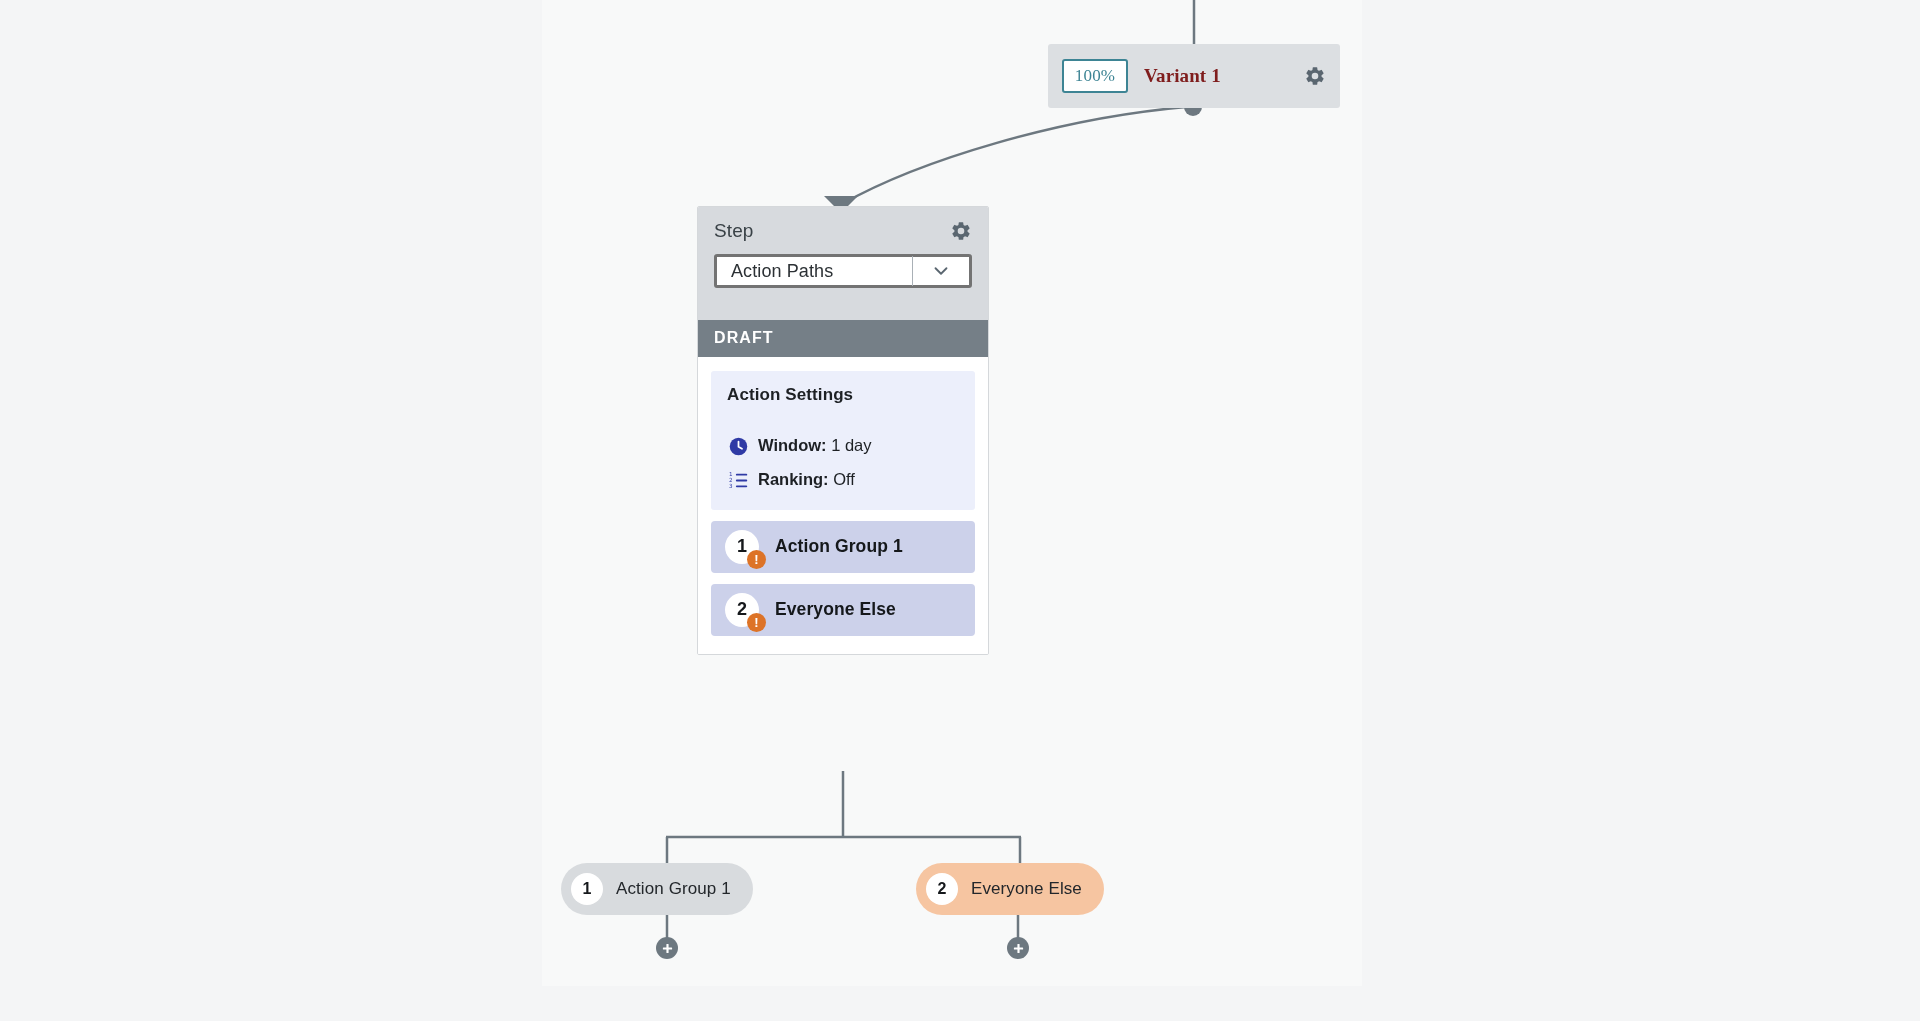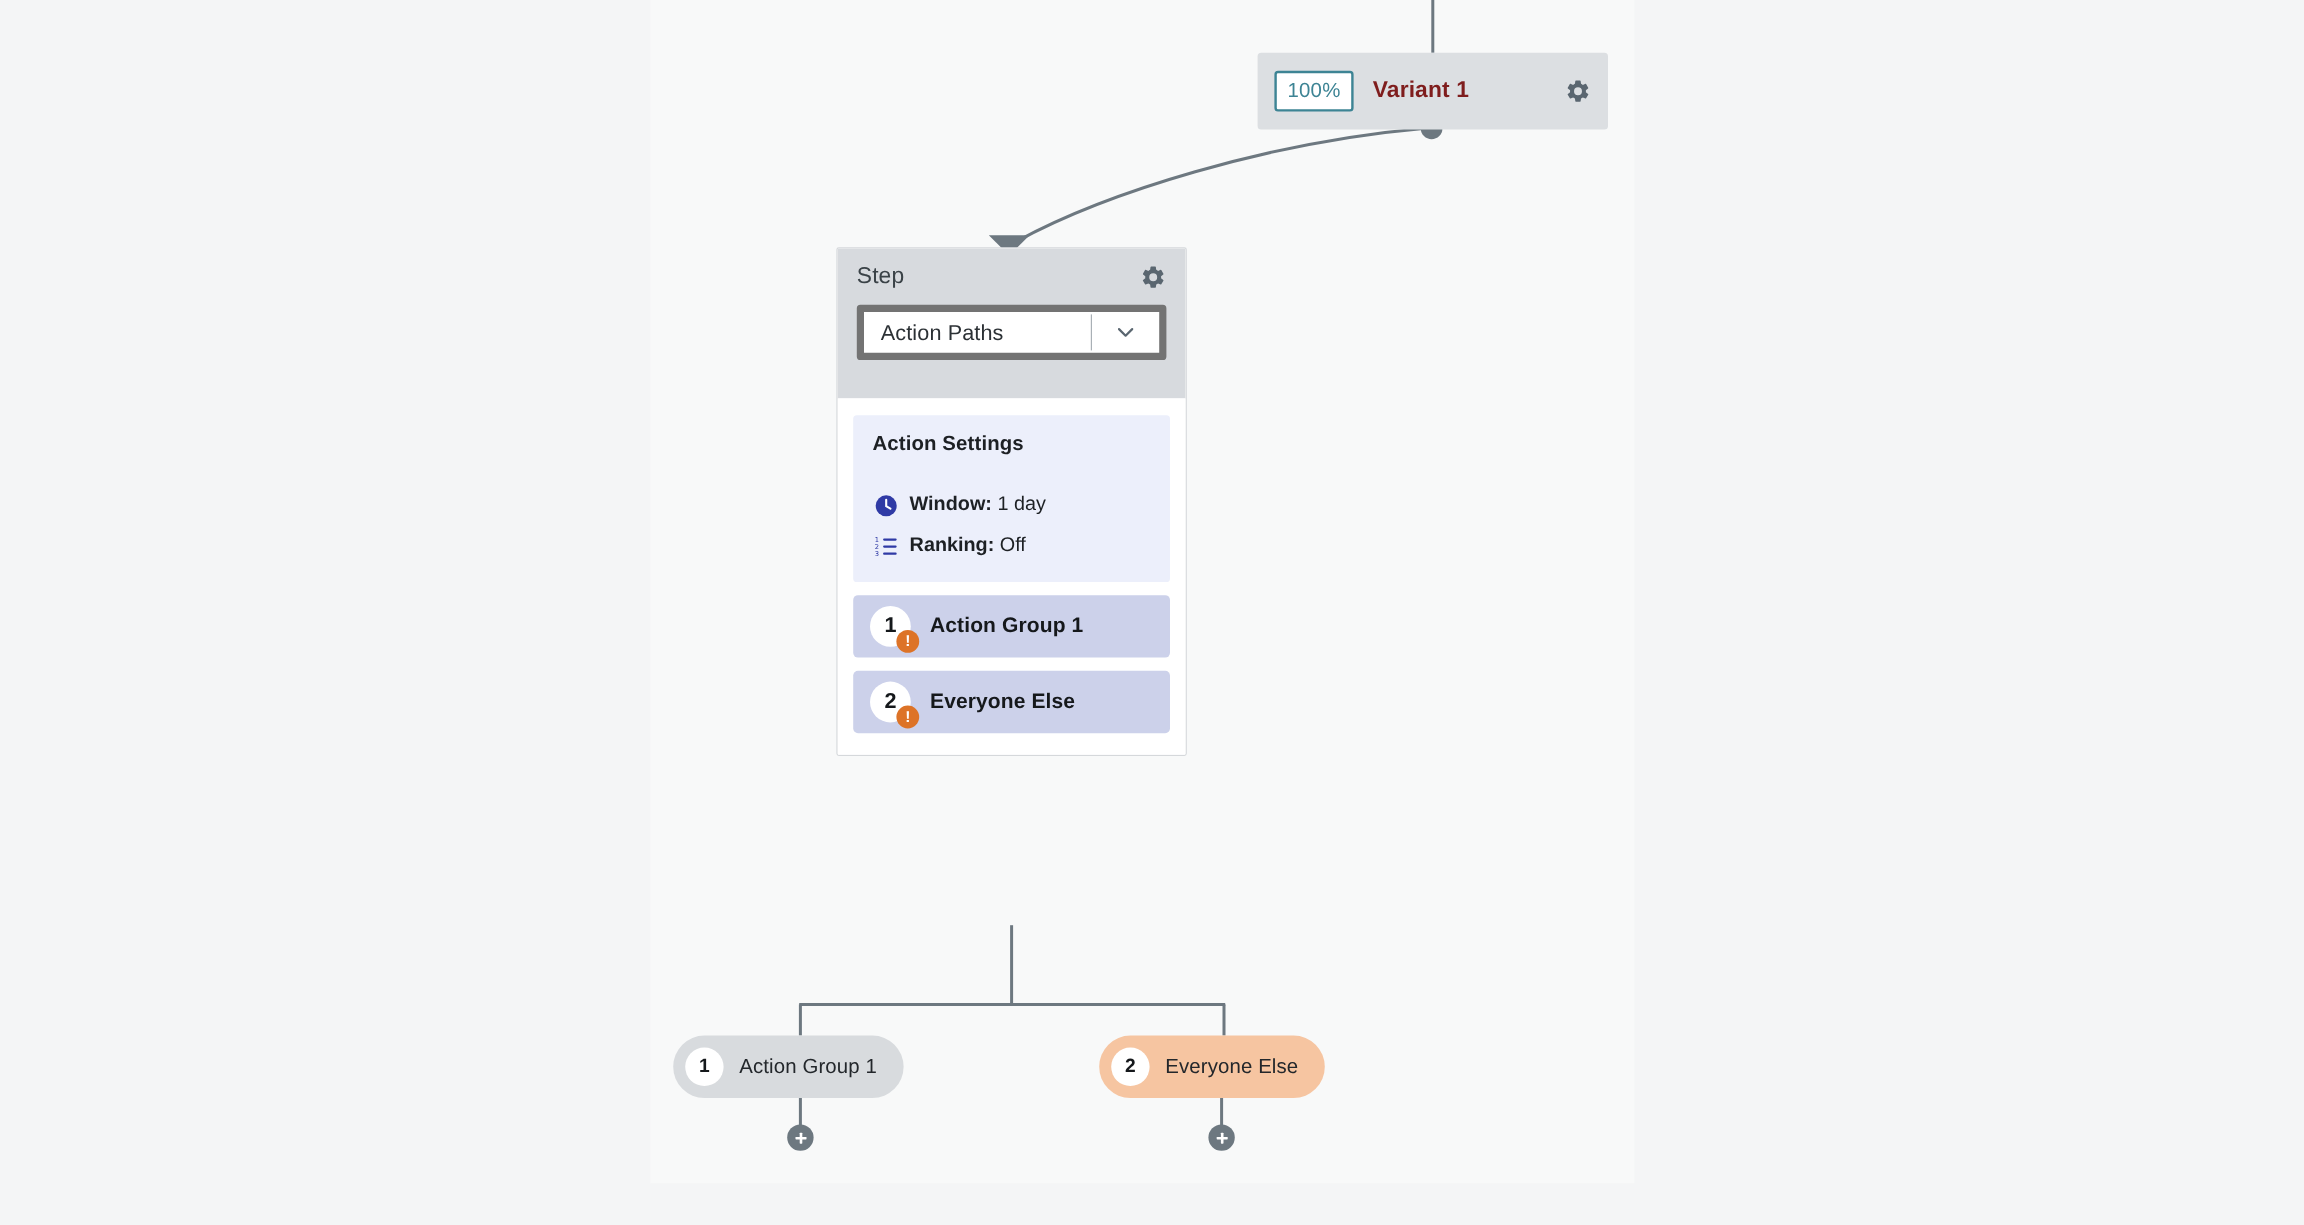--- a/index.html
+++ b/index.html
@@ -45,20 +45,21 @@
     left: 1048px;
     top: 44px;
     width: 292px;
     height: 64px;
     background: #dcdfe2;
     border-radius: 3px;
     display: flex;
     align-items: center;
     padding: 0 14px;
     box-sizing: border-box;
+    font-family: Liberation Serif, serif;
   }
   .pct-badge {
     width: 66px;
     height: 34px;
     background: #ffffff;
     border: 2px solid #3d8494;
     border-radius: 3px;
     display: flex;
     align-items: center;
     justify-content: center;
@@ -109,23 +110,23 @@
     justify-content: space-between;
     margin-bottom: 12px;
   }
   .step-label {
     font-size: 19px;
     color: #3a4247;
     letter-spacing: .1px;
   }
   .step-select {
     background: #ffffff;
-    border: 6px solid #737373;
+    border: 3px solid #737373;
     border-radius: 3px;
-    height: 46px;
+    height: 34px;
     display: flex;
     align-items: center;
     box-sizing: border-box;
     cursor: pointer;
   }
   .step-select-value {
     flex: 1;
     padding-left: 14px;
     font-size: 18px;
     color: #2c3135;
@@ -343,20 +344,21 @@
         <div class="step-select-value">Action Paths</div>
         <div class="select-divider"></div>
         <div class="chev-wrap">
           <svg width="22" height="22" viewBox="0 0 24 24" fill="none" stroke="#5a6670" stroke-width="2" stroke-linecap="round" stroke-linejoin="round">
             <polyline points="6 9 12 15 18 9"></polyline>
           </svg>
         </div>
       </div>
     </div>
 
+    <div class="draft-banner">DRAFT</div>
 
     <div class="step-body">
 
       <div class="settings-panel">
         <div class="settings-title">Action Settings</div>
 
         <div class="setting-row">
           <div class="setting-ico">
             <svg width="21" height="21" viewBox="0 0 24 24">
               <circle cx="12" cy="12" r="10" fill="#2f3aa5"></circle>

